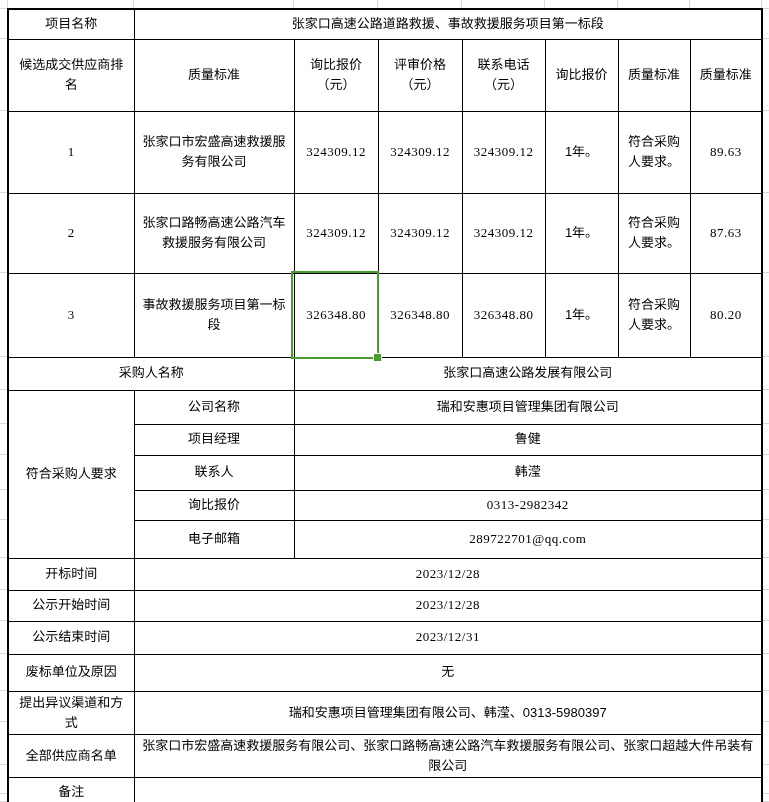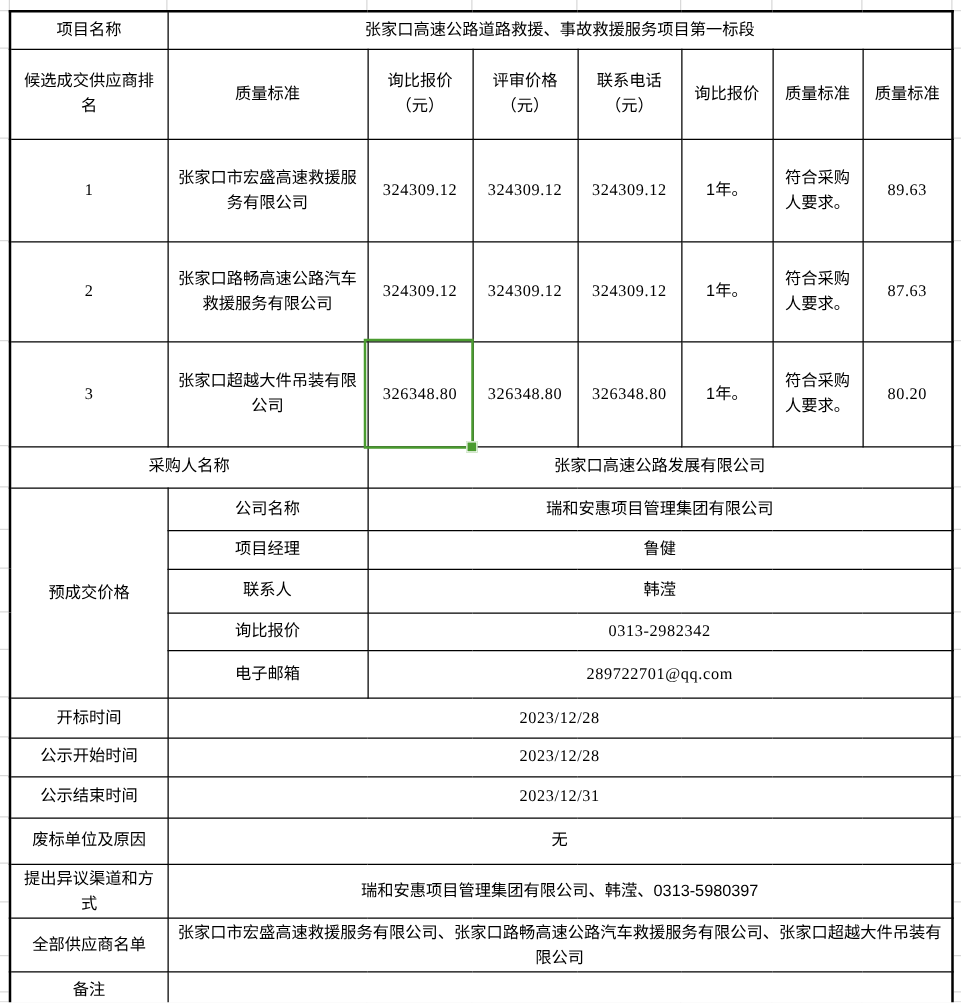--- a/index.html
+++ b/index.html
@@ -137,34 +137,34 @@
       <td>张家口路畅高速公路汽车救援服务有限公司</td>
       <td class="num">324309.12</td>
       <td class="num">324309.12</td>
       <td class="num">324309.12</td>
       <td>1年。</td>
       <td>符合采购人要求。</td>
       <td class="num">87.63</td>
     </tr>
     <tr style="height:84px">
       <td class="num">3</td>
-      <td>张家口超越大件吊装有限公司</td>
+      <td>事故救援服务项目第一标段</td>
       <td class="num">326348.80</td>
       <td class="num">326348.80</td>
       <td class="num">326348.80</td>
       <td>1年。</td>
       <td>符合采购人要求。</td>
       <td class="num">80.20</td>
     </tr>
     <tr style="height:33px">
       <td colspan="2">采购人名称</td>
       <td colspan="6">张家口高速公路发展有限公司</td>
     </tr>
     <tr style="height:34px">
-      <td rowspan="5">预成交价格</td>
+      <td rowspan="5">符合采购人要求</td>
       <td>公司名称</td>
       <td colspan="6">瑞和安惠项目管理集团有限公司</td>
     </tr>
     <tr style="height:31px">
       <td>项目经理</td>
       <td colspan="6">鲁健</td>
     </tr>
     <tr style="height:35px">
       <td>联系人</td>
       <td colspan="6">韩滢</td>

